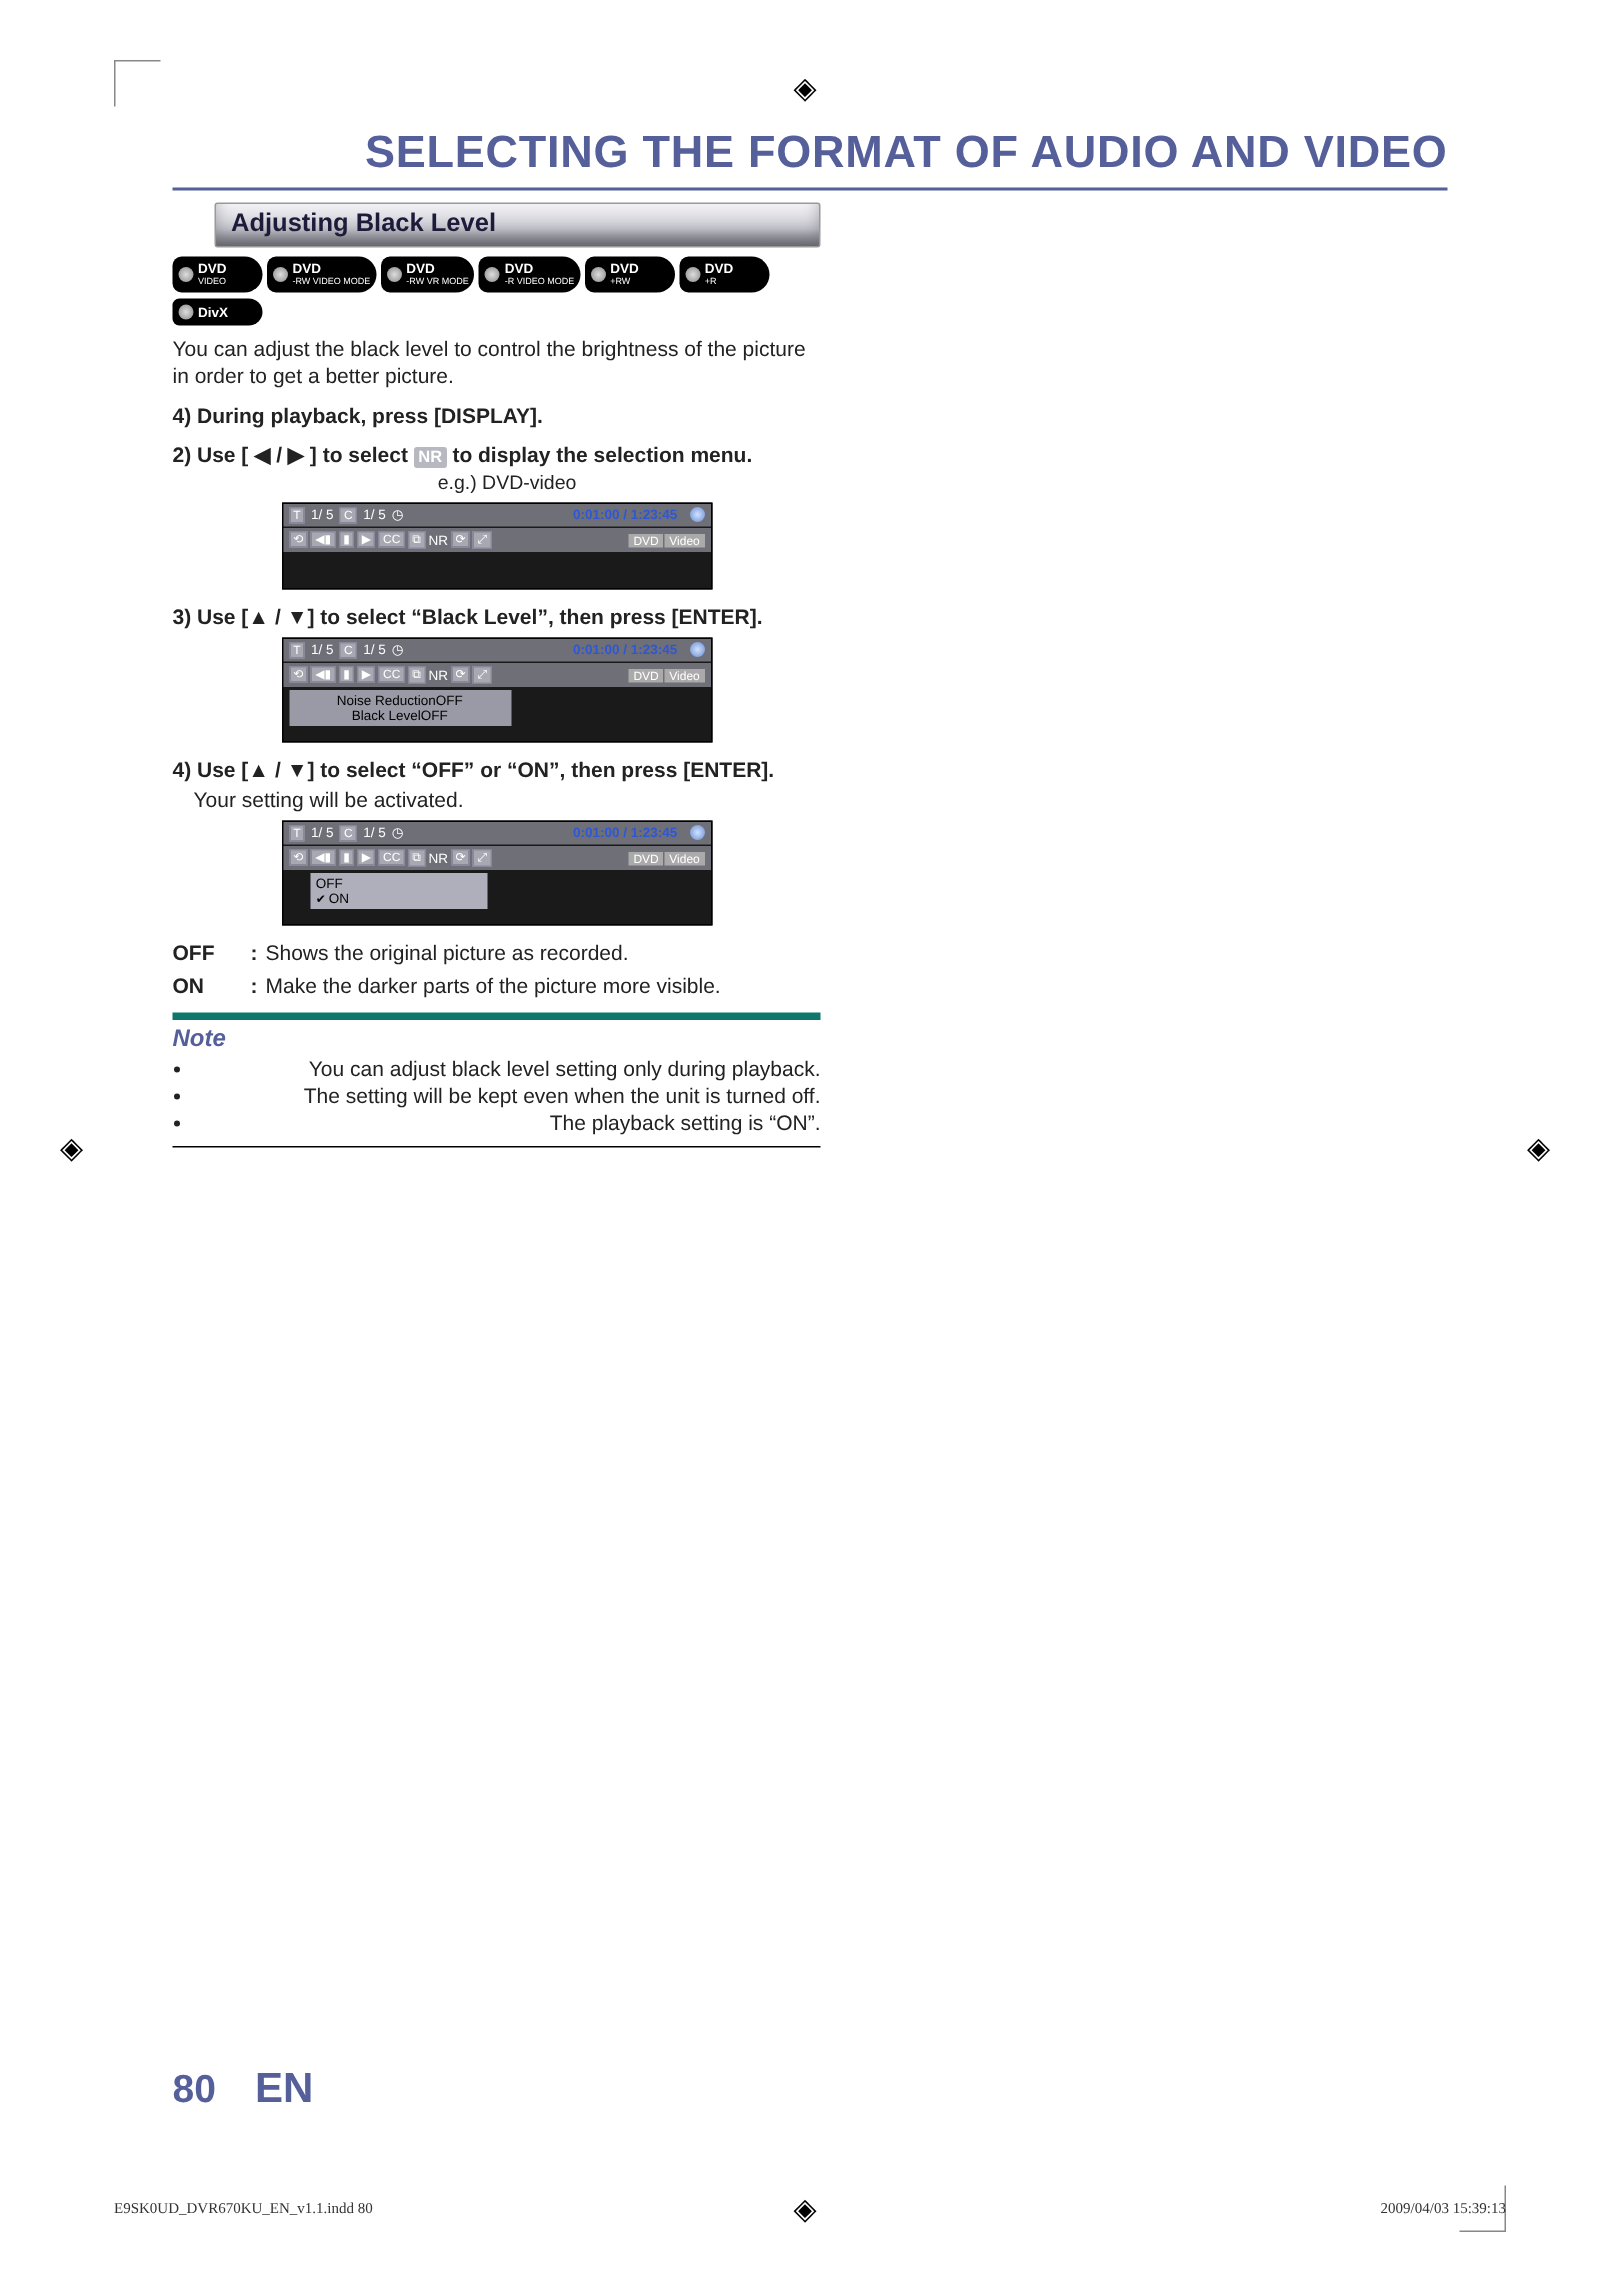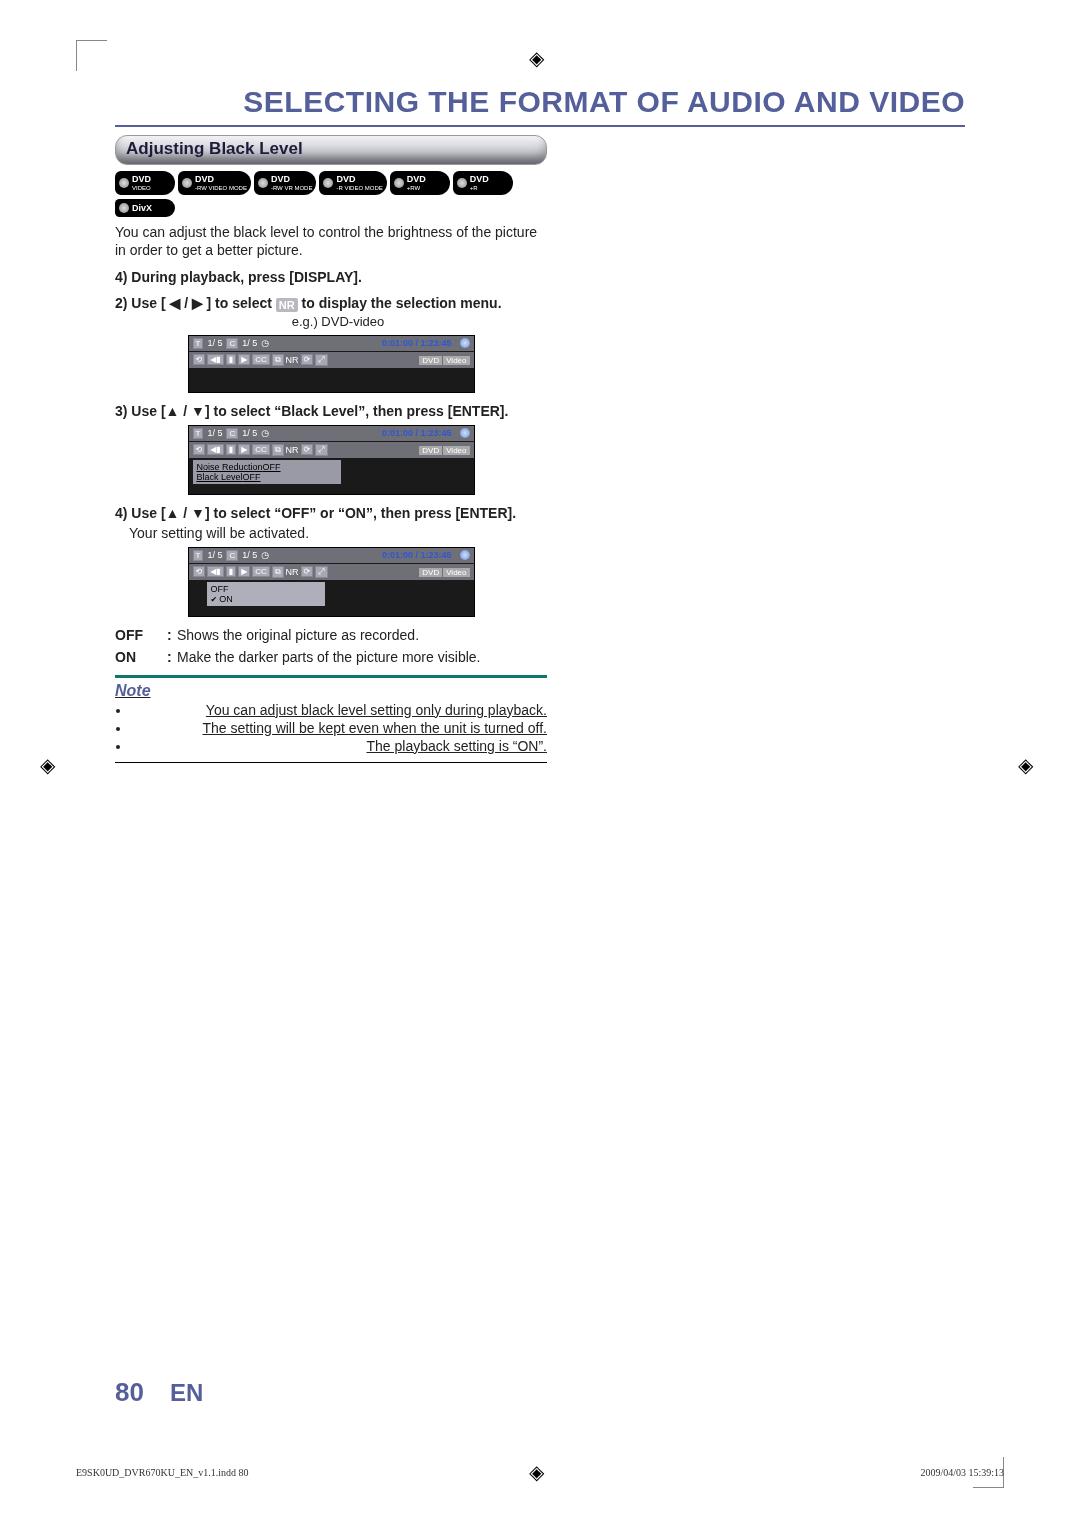--- a/index.html
+++ b/index.html
@@ -50,27 +50,28 @@
     height: 2px;
     background: #555f9a;
     margin-bottom: 8px;
   }
   .left-col {
     width: 432px;
   }
   .section-tab {
     background: linear-gradient(#f4f4f7, #c7c7d0 60%, #888893);
     border: 1px solid #999;
-    border-radius: 12px;
+    border-radius: 2px;
     padding: 3px 10px 5px 10px;
     font-weight: 700;
     color: #1c1c3a;
     font-size: 17px;
     box-shadow: inset 0 -8px 10px rgba(0,0,0,0.25);
     margin-bottom: 6px;
+    margin-left: 28px;
   }
   .badge-row { display: flex; flex-wrap: wrap; gap: 3px; margin-bottom: 4px; }
   .badge {
     background: #000;
     color: #fff;
     font-size: 9px;
     font-weight: 700;
     padding: 4px 4px;
     border-radius: 6px 12px 12px 6px;
     display: inline-flex;
@@ -140,44 +141,43 @@
     margin-left:4px;
   }
   .osd .menu {
     background: #9a9aa6;
     color: #000;
     font-size: 9px;
     margin: 2px 0 0 4px;
     width: 140px;
     padding: 2px 4px;
   }
-  .osd .menu-row { display:flex; justify-content: flex-start; text-decoration: underline; }
+  .osd .menu-row { display:flex; justify-content: center; }
   .osd .bl-menu {
     background: #afafbb;
     color:#000;
     font-size: 9px;
     margin: 2px 0 0 18px;
     width: 110px;
     padding: 2px 4px;
   }
   .osd .bl-menu .on::before{
     content:"✔"; font-size:8px; margin-right:2px;
   }
   .post-setting { font-size: 14px; margin-top:4px; margin-left:14px; }
   .defs { font-size: 14px; margin-top: 10px; }
   .defs .row { display:flex; margin-bottom:6px; }
   .defs .k { width:52px; font-weight:700; }
   .defs .c { width:10px; font-weight:700; }
   .defs .v { flex:1; }
   .note-box {
-    border-top: 3px solid #0f766e;
+    border-top: 5px solid #0f766e;
     border-bottom: 1px solid #000;
     margin-top: 10px;
     padding: 4px 0 6px 0;
-    text-decoration: underline;
   }
   .note-title {
     font-weight: 700;
     font-style: italic;
     color: #555f9a;
     font-size: 16px;
     margin-bottom: 2px;
   }
   .note-box ul { margin: 0; padding-left: 16px; font-size: 14px; text-align: right; }
   .note-box li { margin-bottom: 2px; }
@@ -185,21 +185,21 @@
   .footer {
     position: absolute;
     bottom: 0; left: 0; right: 0;
     display: flex;
     align-items: baseline;
   }
   .footer .pg {
     font-size: 26px; font-weight: 700; color: #555f9a;
   }
   .footer .lang {
-    font-size: 24px; font-weight: 700; color: #555f9a;
+    font-size: 28px; font-weight: 700; color: #555f9a;
     margin-left: 26px;
   }
   .imprint {
     position: absolute;
     bottom: 50px;
     left: 76px; right: 76px;
     display: flex;
     justify-content: space-between;
     font-size: 10px;
     color: #333;

